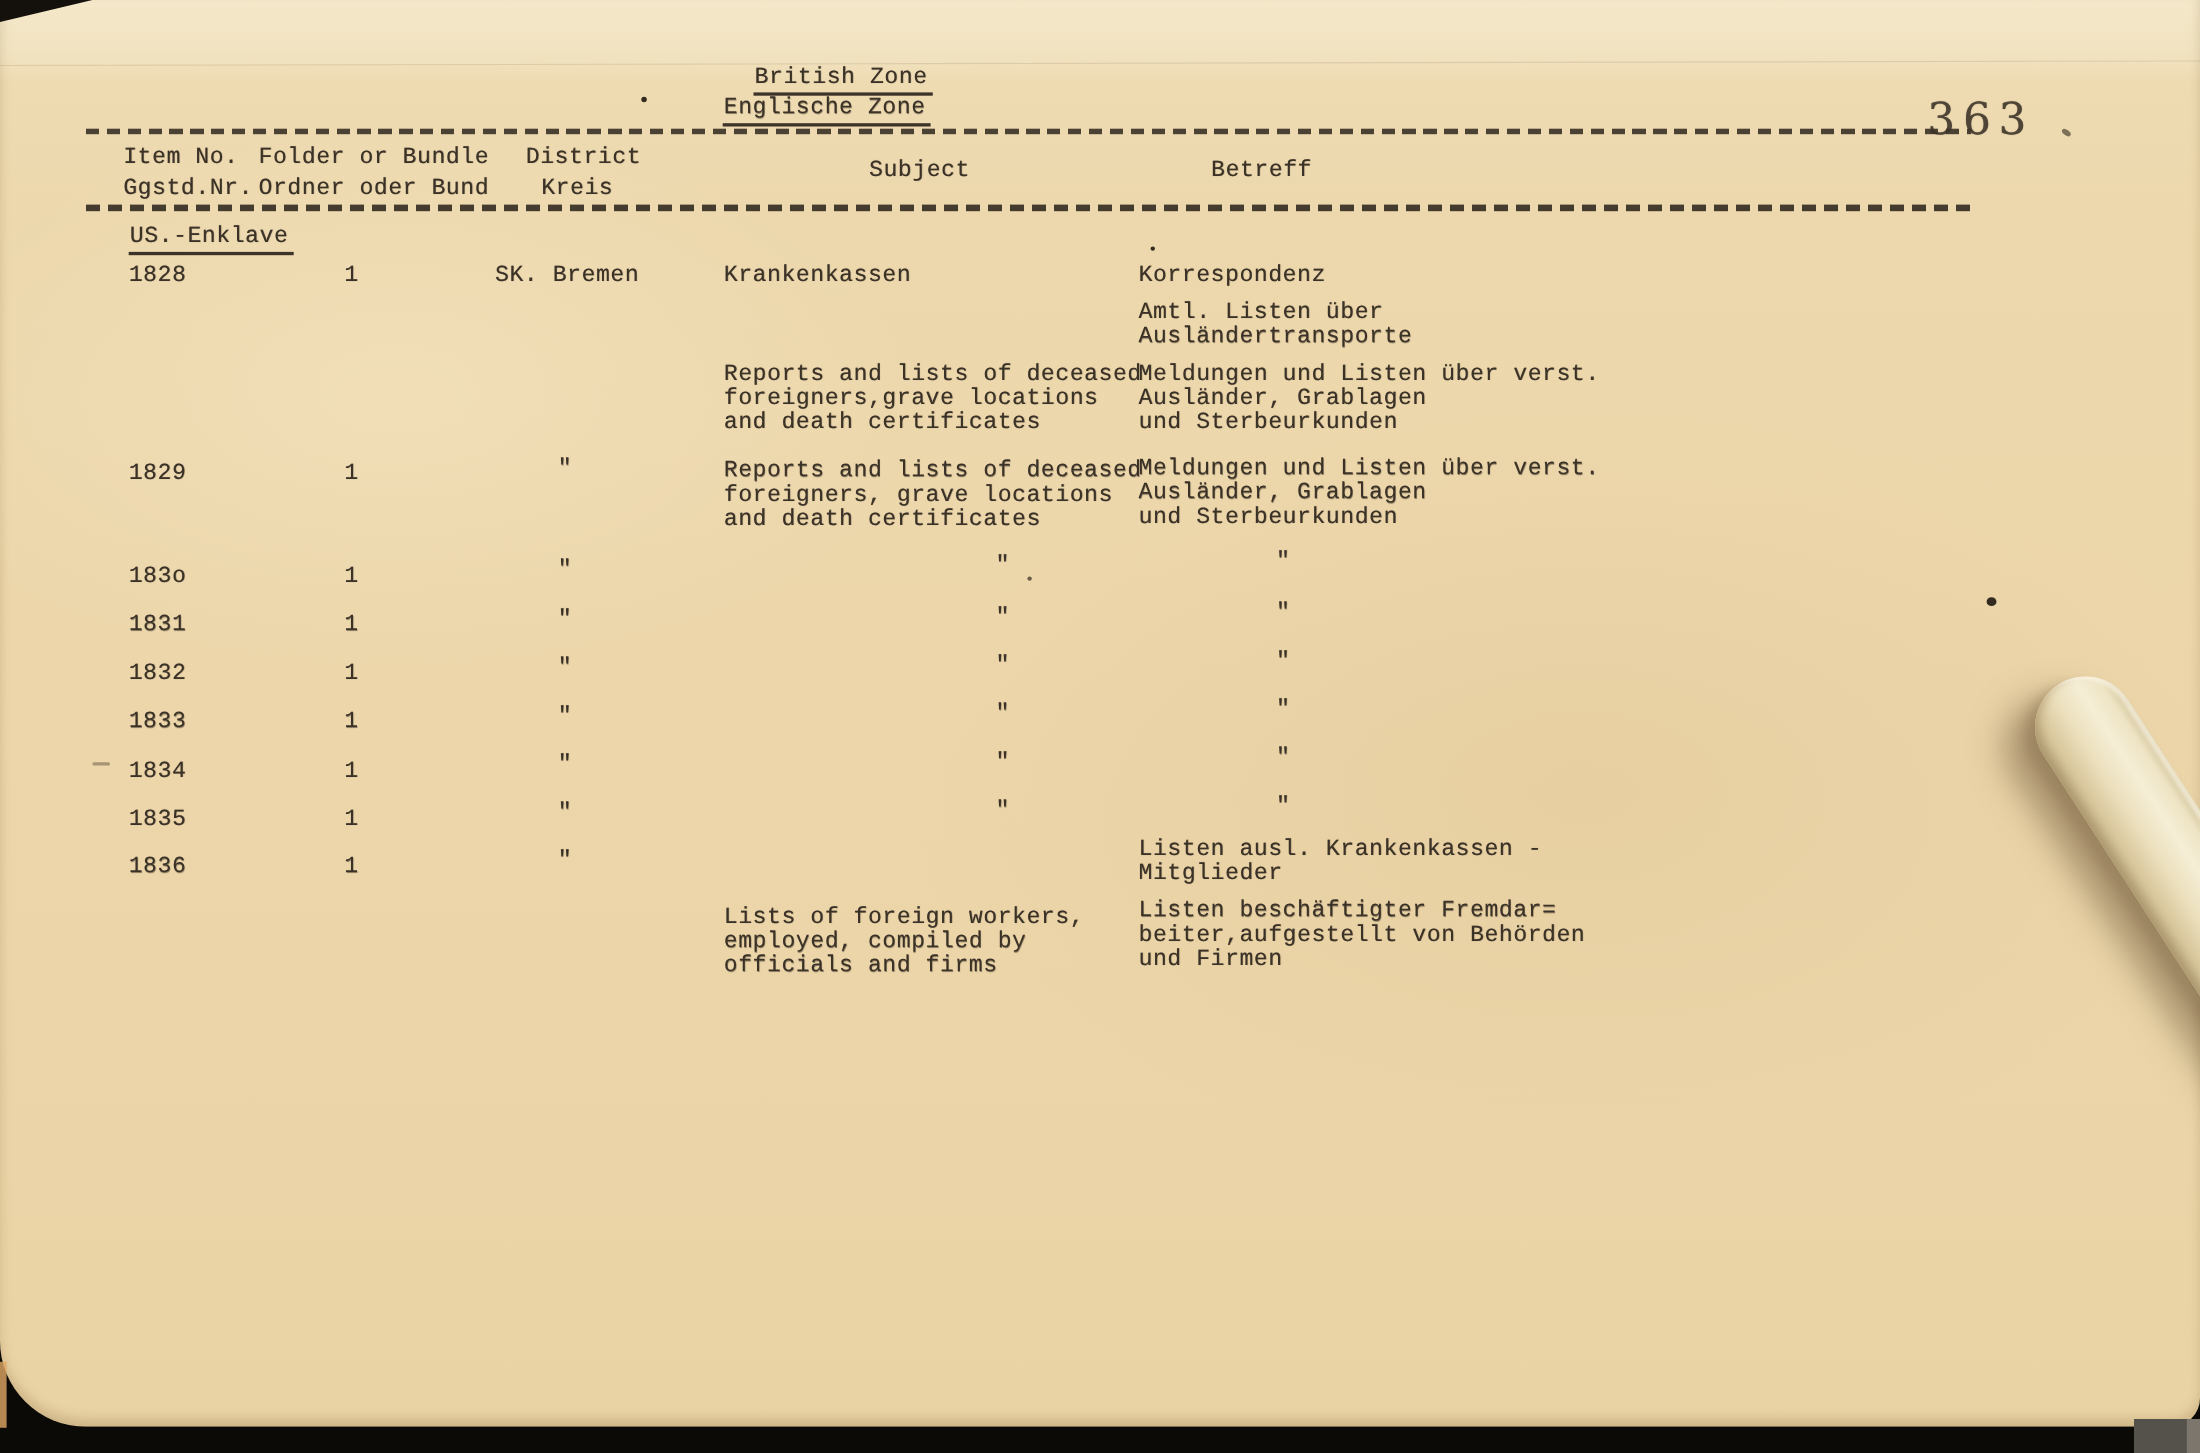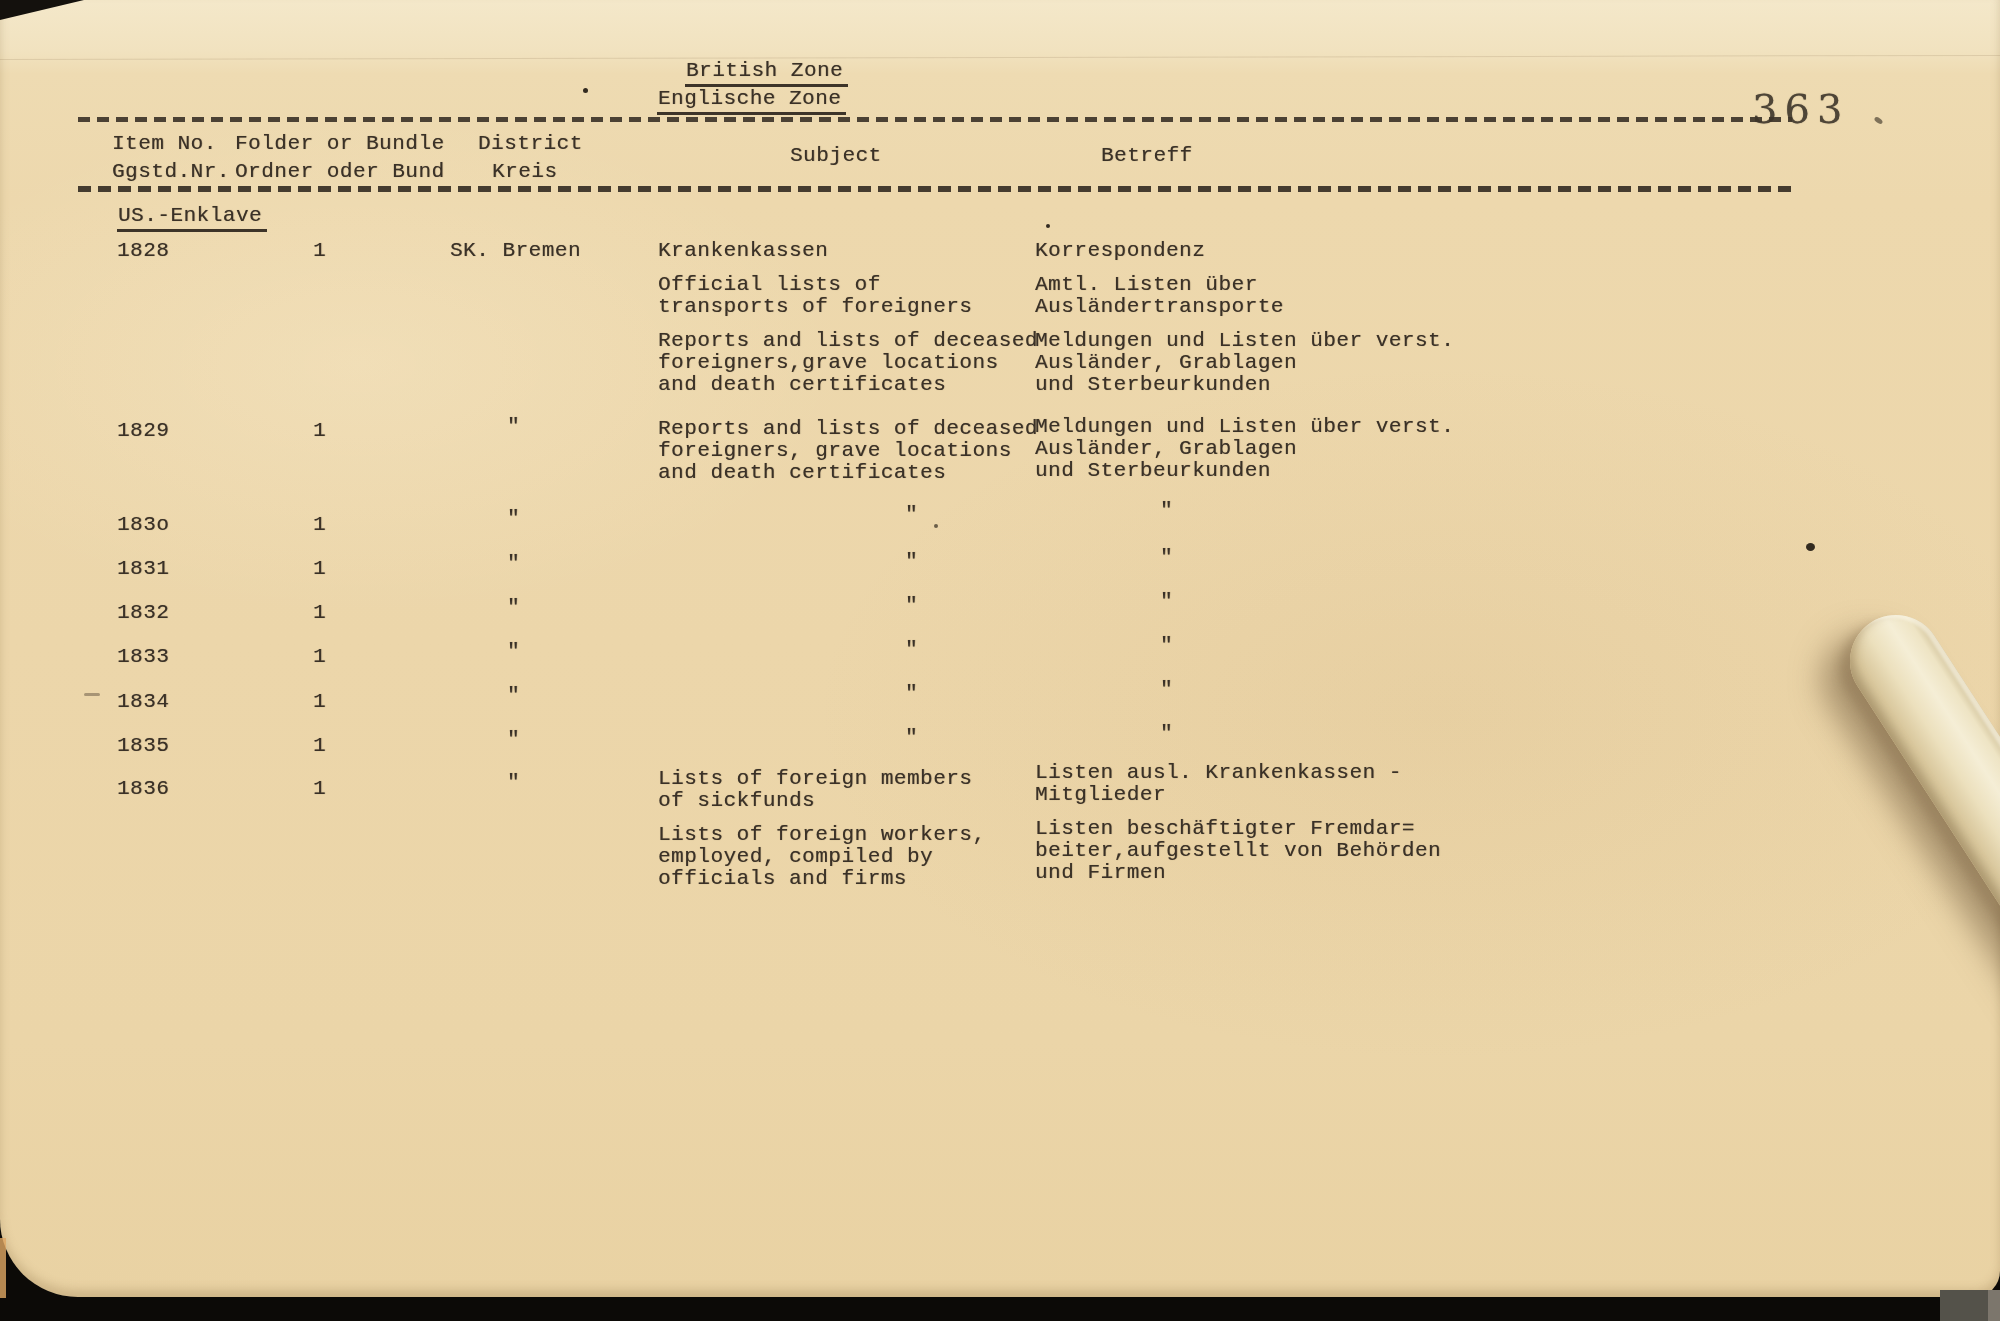--- a/index.html
+++ b/index.html
@@ -85,22 +85,20 @@
   <div class="t" style="left:1101px;top:145px">Betreff</div>
   <div class="dash thick" style="left:78px;top:186px;width:1714px"></div>
 
   <div class="t" style="left:117px;top:205px"><span class="ut">US.-Enklave</span></div>
 
   <div class="t" style="left:117px;top:240px">1828</div>
   <div class="t" style="left:313px;top:240px">1</div>
   <div class="t" style="left:450px;top:240px">SK. Bremen</div>
   <div class="t" style="left:658px;top:240px">Krankenkassen</div>
   <div class="t" style="left:1035px;top:240px">Korrespondenz</div>
-  <div class="t" style="left:658px;top:274px">Official lists of
-transports of foreigners</div>
   <div class="t" style="left:1035px;top:274px">Amtl. Listen über
 Ausländertransporte</div>
   <div class="t" style="left:658px;top:330px">Reports and lists of deceased
 foreigners,grave locations
 and death certificates</div>
   <div class="t" style="left:1035px;top:330px">Meldungen und Listen über verst.
 Ausländer, Grablagen
 und Sterbeurkunden</div>
 
   <div class="t" style="left:117px;top:420px">1829</div>
@@ -145,22 +143,20 @@
 
   <div class="t" style="left:117px;top:735px">1835</div>
   <div class="t" style="left:313px;top:735px">1</div>
   <div class="t" style="left:507px;top:729px">"</div>
   <div class="t" style="left:905px;top:727px">"</div>
   <div class="t" style="left:1160px;top:723px">"</div>
 
   <div class="t" style="left:117px;top:778px">1836</div>
   <div class="t" style="left:313px;top:778px">1</div>
   <div class="t" style="left:507px;top:772px">"</div>
-  <div class="t" style="left:658px;top:768px">Lists of foreign members
-of sickfunds</div>
   <div class="t" style="left:1035px;top:762px">Listen ausl. Krankenkassen -
 Mitglieder</div>
   <div class="t" style="left:1035px;top:818px">Listen beschäftigter Fremdar=
 beiter,aufgestellt von Behörden
 und Firmen</div>
   <div class="t" style="left:658px;top:824px">Lists of foreign workers,
 employed, compiled by
 officials and firms</div>
 
   <div class="stray-dash"></div>

